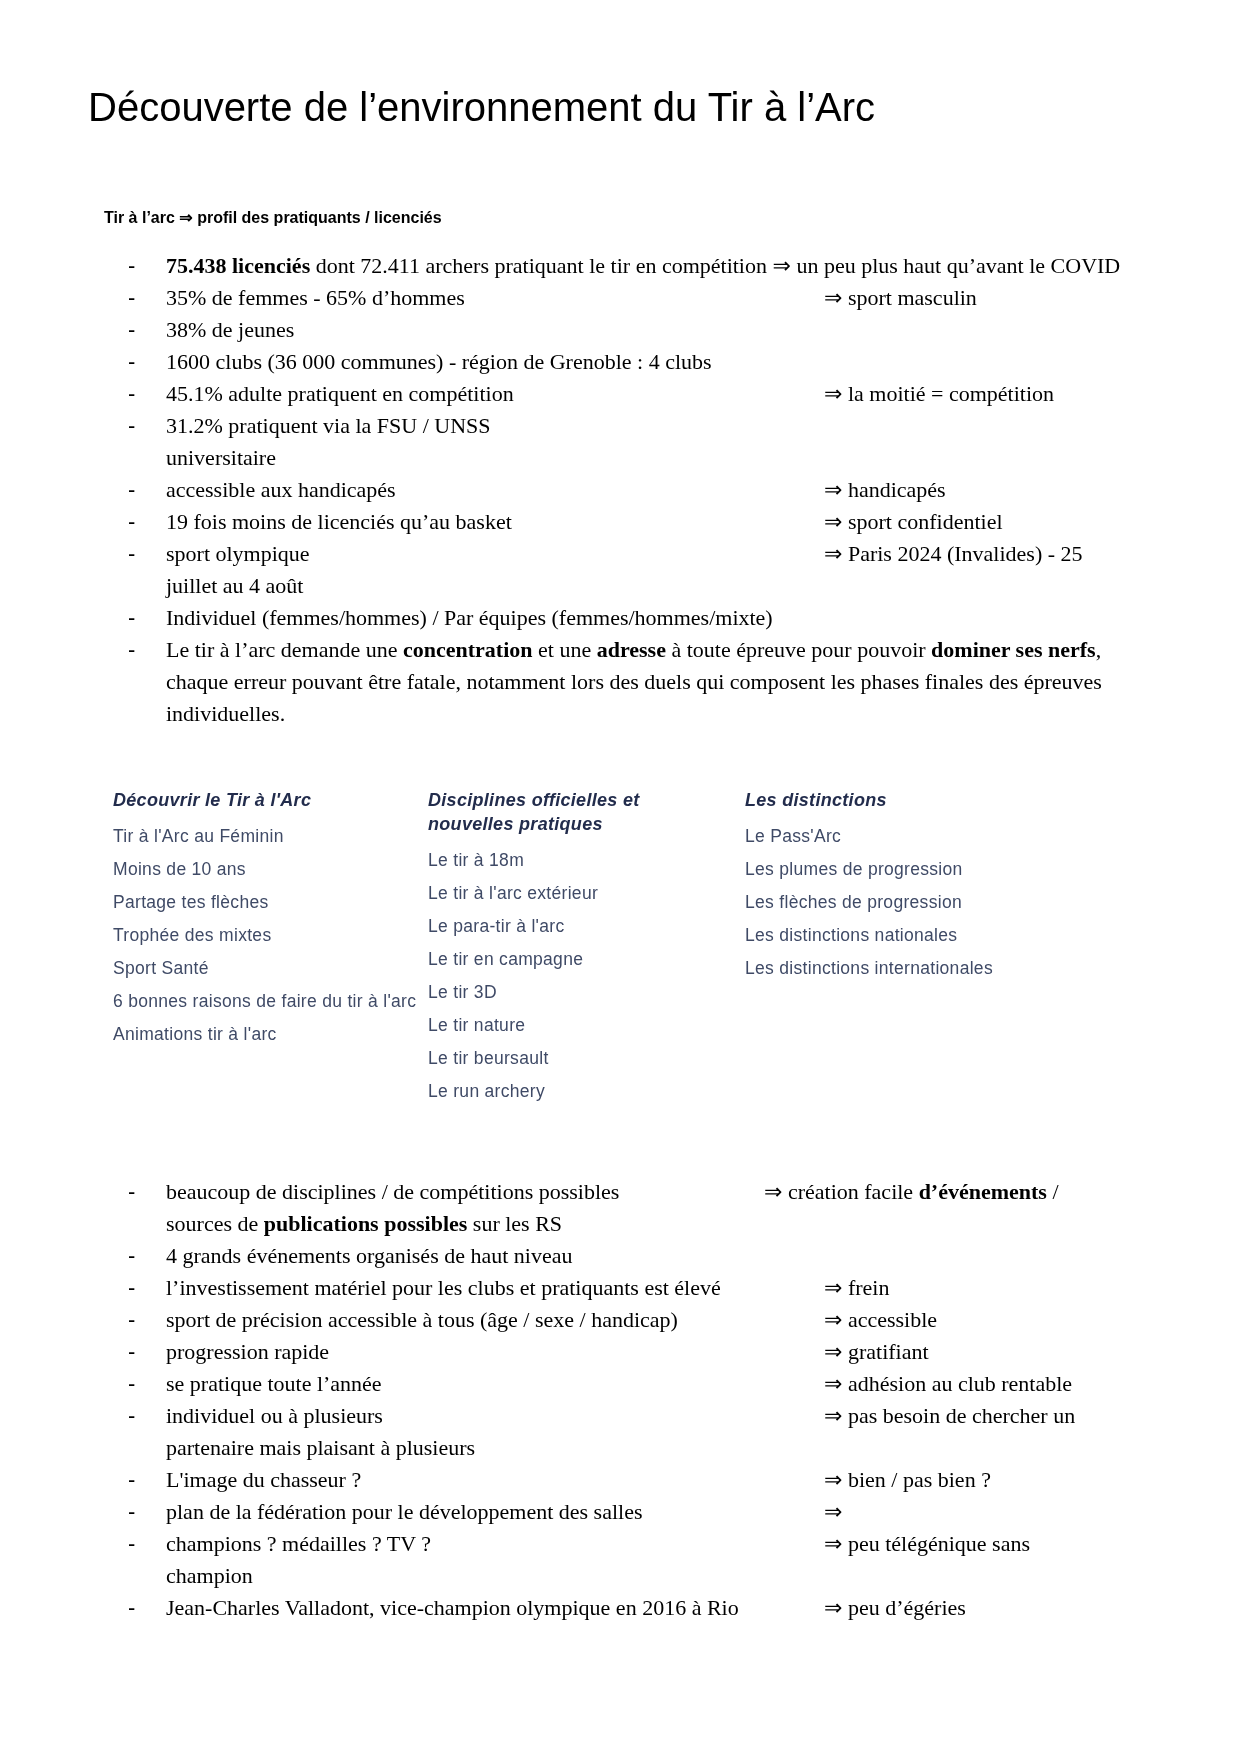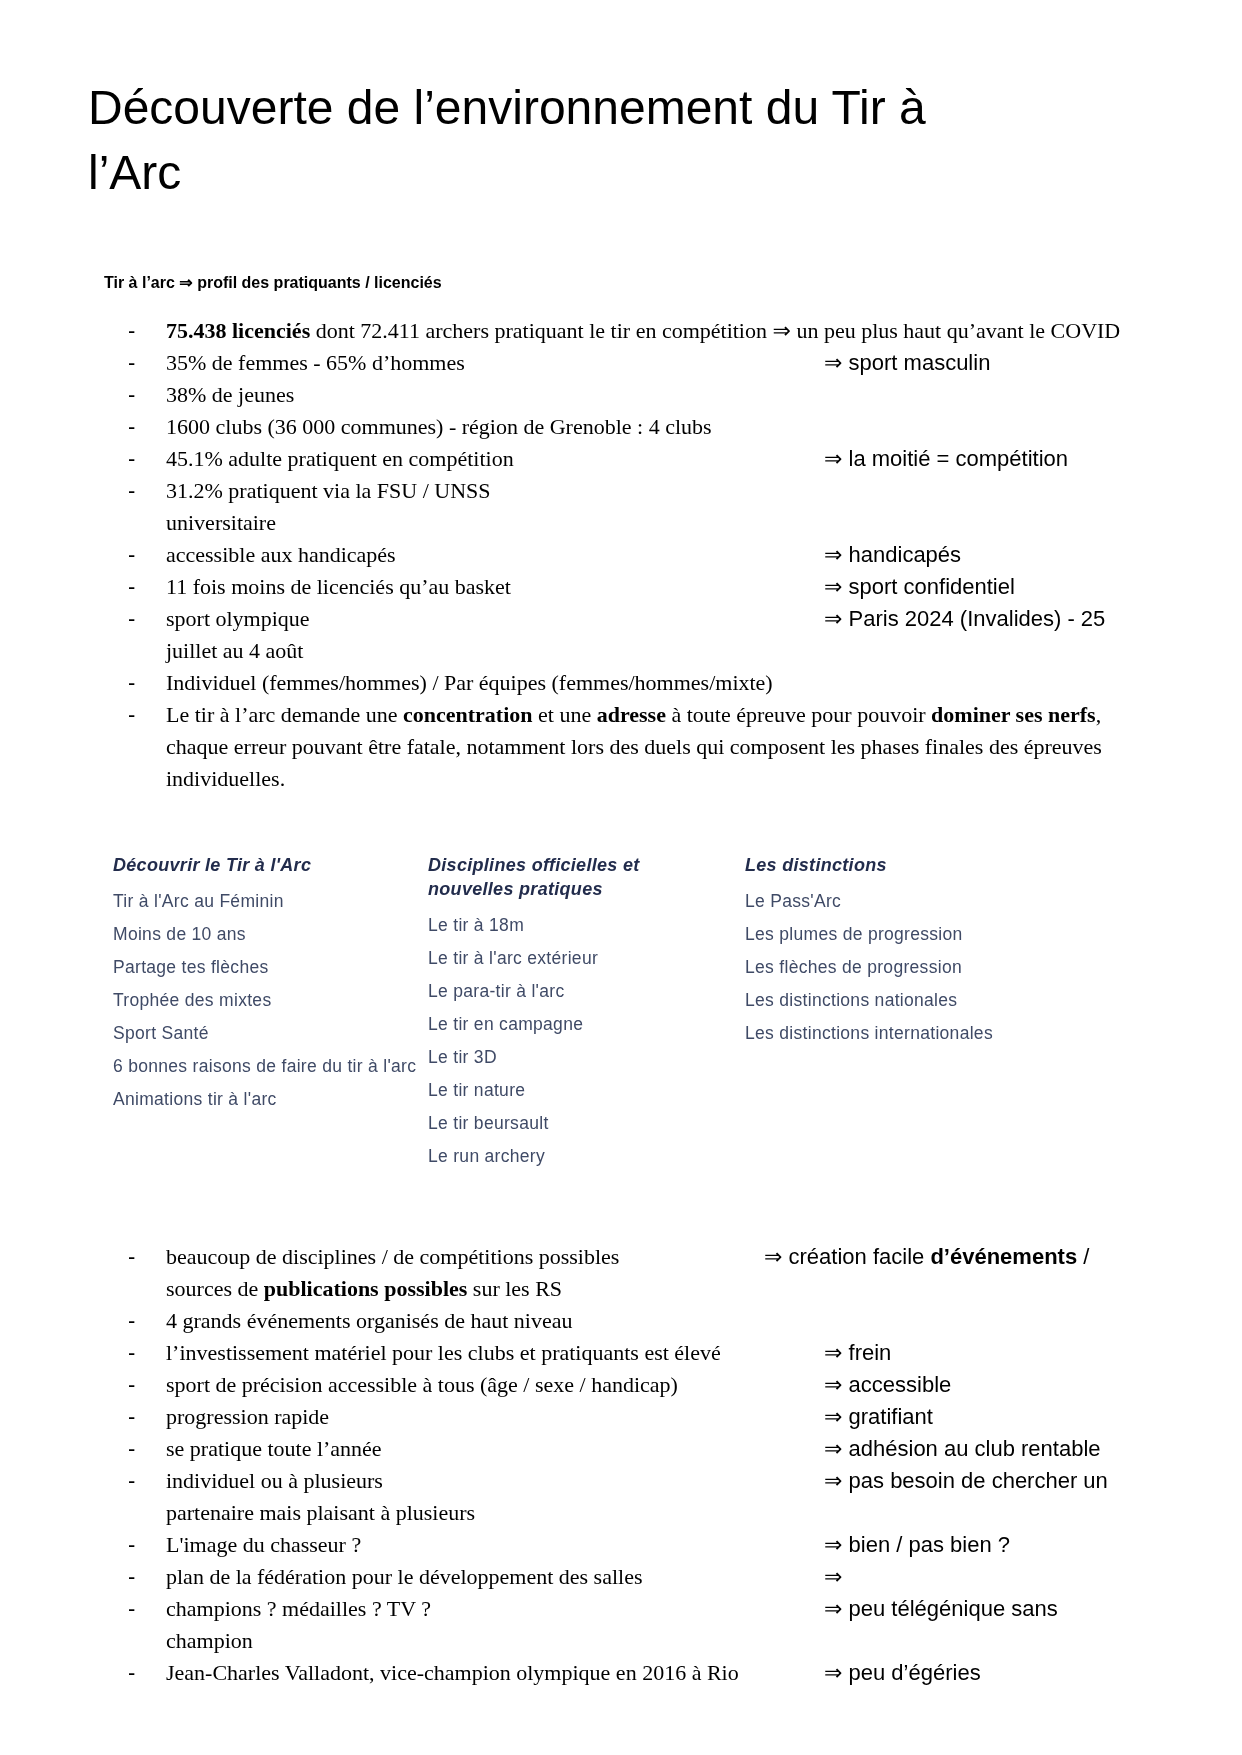--- a/index.html
+++ b/index.html
@@ -1,29 +1,29 @@
 <!DOCTYPE html>
 <html lang="fr"><head>
 <meta charset="utf-8">
 <style>
   html,body{margin:0;padding:0;background:#ffffff;}
   body{width:1242px;min-height:1755px;font-family:"Liberation Sans",sans-serif;color:#000;}
   .page{padding:75px 88px 70px 88px;box-sizing:border-box;}
 
-  .doc-title{font-size:48px;line-height:65px;font-weight:400;max-width:900px;margin:0 0 62px 0;color:#000;}
+  .doc-title{font-size:40px;line-height:65px;font-weight:400;max-width:900px;margin:0 0 62px 0;color:#000;}
 
   .sec-heading{font-size:16px;font-weight:700;line-height:32px;margin:16px;}
 
   .list{margin-left:40px;}
   .row{display:flex;align-items:flex-start;font-size:22px;line-height:32px;}
   .dash{width:38px;flex:0 0 38px;}
   .lt{width:658px;flex:0 0 658px;font-family:Liberation Serif, serif;}
   .row.narrow .lt{width:598px;flex:0 0 598px;}
   .lt.full{width:auto;flex:1 1 auto;}
-  .rt{flex:1 1 auto;}
+  .rt{flex:1 1 auto;font-family:Liberation Serif, serif;}
   .b{font-weight:700;}
 
   .menu{margin:58px 0 64px 25px;display:grid;grid-template-columns:315px 317px 1fr;
         font-family:"Liberation Sans",sans-serif;font-size:17.5px;letter-spacing:0.3px;}
   .mcol{padding-right:5px;}
   .mh{font-weight:700;font-size:18px;line-height:24px;color:#222c4c;margin:0 0 12px 0;max-width:260px;font-style:italic;}
   .mi{color:#3f4a66;line-height:24px;margin:0 0 9px 0;max-width:310px;}
 
   .sec2{margin-top:0;}
 </style>
@@ -65,21 +65,21 @@
         <span class="dash"></span>
         <span class="lt full"><span>universitaire</span></span>
       </div>
       <div class="row">
         <span class="dash">-</span>
         <span class="lt"><span>accessible aux handicapés</span></span>
         <span class="rt"><span>⇒ handicapés</span></span>
       </div>
       <div class="row">
         <span class="dash">-</span>
-        <span class="lt"><span>11 fois moins de licenciés qu’au basket</span></span>
+        <span class="lt"><span>19 fois moins de licenciés qu’au basket</span></span>
         <span class="rt"><span>⇒ sport confidentiel</span></span>
       </div>
       <div class="row">
         <span class="dash">-</span>
         <span class="lt"><span>sport olympique</span></span>
         <span class="rt"><span>⇒ Paris 2024 (Invalides) - 25</span></span>
       </div>
       <div class="row">
         <span class="dash"></span>
         <span class="lt full"><span>juillet au 4 août</span></span>

